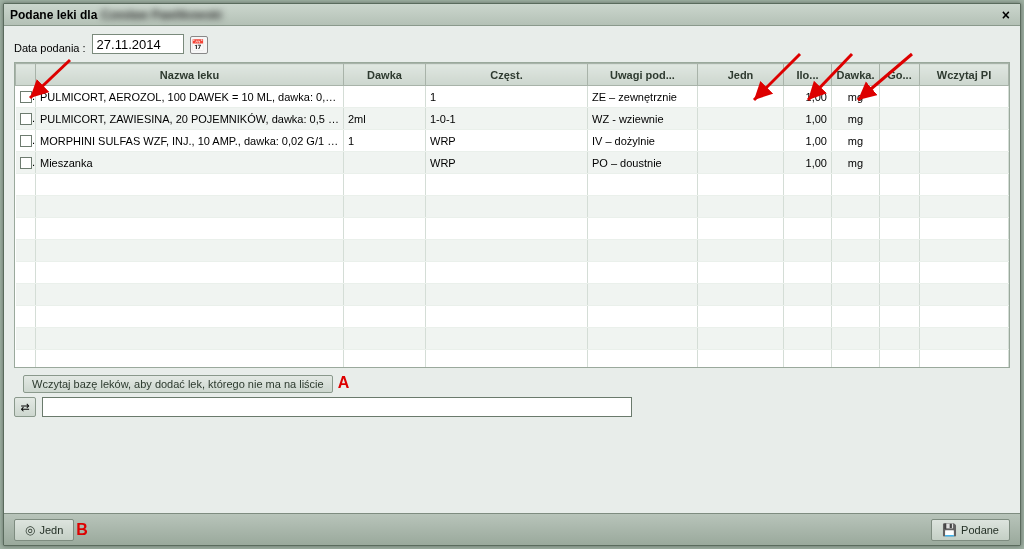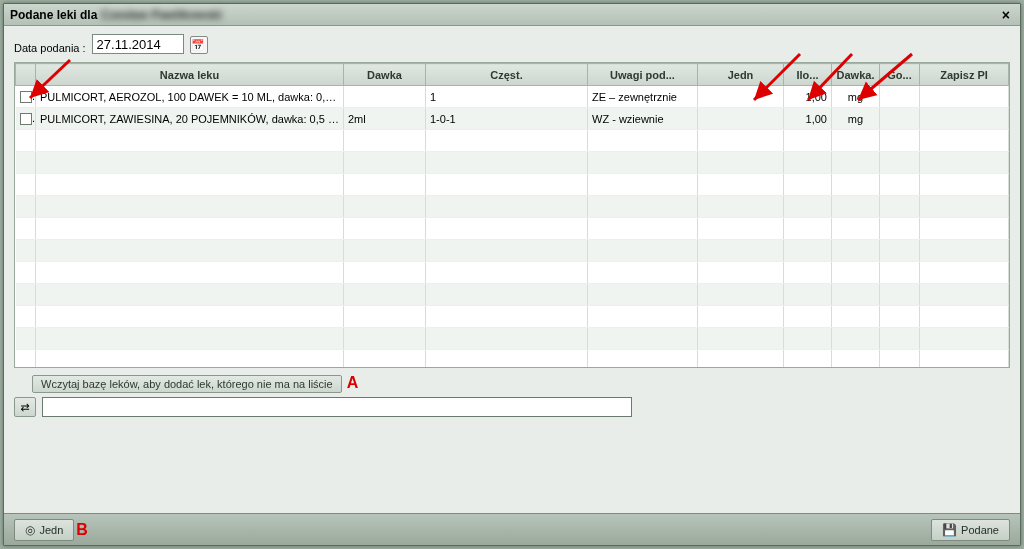--- a/index.html
+++ b/index.html
@@ -69,21 +69,21 @@
   white-space: nowrap; overflow: hidden; text-overflow: ellipsis;
 }
 .grid tbody tr:nth-child(even) td { background: #f0f4f1; }
 .grid tbody tr:nth-child(odd) td { background: #fff; }
 .chk {
   width:12px; height:12px; border:1px solid #6d7b6f; background:#fff;
   display:inline-block; vertical-align:middle;
 }
 .num { text-align:right; }
 .ctr { text-align:center; }
-.below-grid { margin: 6px 28px 0; }
+.below-grid { margin: 6px 19px 0; }
 .link-btn {
   display:inline-block;
   background: linear-gradient(#e3e9e4,#cdd7cf);
   border:1px solid #8a998c;
   padding: 2px 8px; border-radius:2px;
   cursor:pointer; color:#2c3a2e;
 }
 .annot-A { color:#d00; font-weight:bold; font-size:16px; margin-left:2px; }
 .annot-B { color:#d00; font-weight:bold; font-size:16px; margin-left:2px; }
 .search-row {
@@ -163,21 +163,21 @@
         <tr>
           <th></th>
           <th>Nazwa leku</th>
           <th>Dawka</th>
           <th>Częst.</th>
           <th>Uwagi pod...</th>
           <th>Jedn</th>
           <th>Ilo...</th>
           <th>Dawka.</th>
           <th>Go...</th>
-          <th>Zapisz PI</th>
+          <th>Wczytaj PI</th>
         </tr>
       </thead>
       <tbody id="grid-body">
           <tr>
             <td class="ctr"><span class="chk"></span></td>
             <td>PULMICORT, AEROZOL, 100 DAWEK = 10 ML, dawka: 0,2 MG</td>
             <td></td>
             <td>1</td>
             <td>ZE – zewnętrznie</td>
             <td></td>
@@ -185,20 +185,44 @@
             <td class="ctr">mg</td>
             <td></td>
             <td></td>
           </tr>
           <tr>
             <td class="ctr"><span class="chk"></span></td>
             <td>PULMICORT, ZAWIESINA, 20 POJEMNIKÓW, dawka: 0,5 MG/2</td>
             <td>2ml</td>
             <td>1-0-1</td>
             <td>WZ - wziewnie</td>
+            <td></td>
+            <td class="num">1,00</td>
+            <td class="ctr">mg</td>
+            <td></td>
+            <td></td>
+          </tr>
+          <tr>
+            <td class="ctr"><span class="chk"></span></td>
+            <td>MORPHINI SULFAS WZF, INJ., 10 AMP., dawka: 0,02 G/1 ML</td>
+            <td>1</td>
+            <td>WRP</td>
+            <td>IV – dożylnie</td>
+            <td></td>
+            <td class="num">1,00</td>
+            <td class="ctr">mg</td>
+            <td></td>
+            <td></td>
+          </tr>
+          <tr>
+            <td class="ctr"><span class="chk"></span></td>
+            <td>Mieszanka</td>
+            <td></td>
+            <td>WRP</td>
+            <td>PO – doustnie</td>
             <td></td>
             <td class="num">1,00</td>
             <td class="ctr">mg</td>
             <td></td>
             <td></td>
           </tr>
           <tr>
             <td></td>
             <td></td>
             <td></td>

